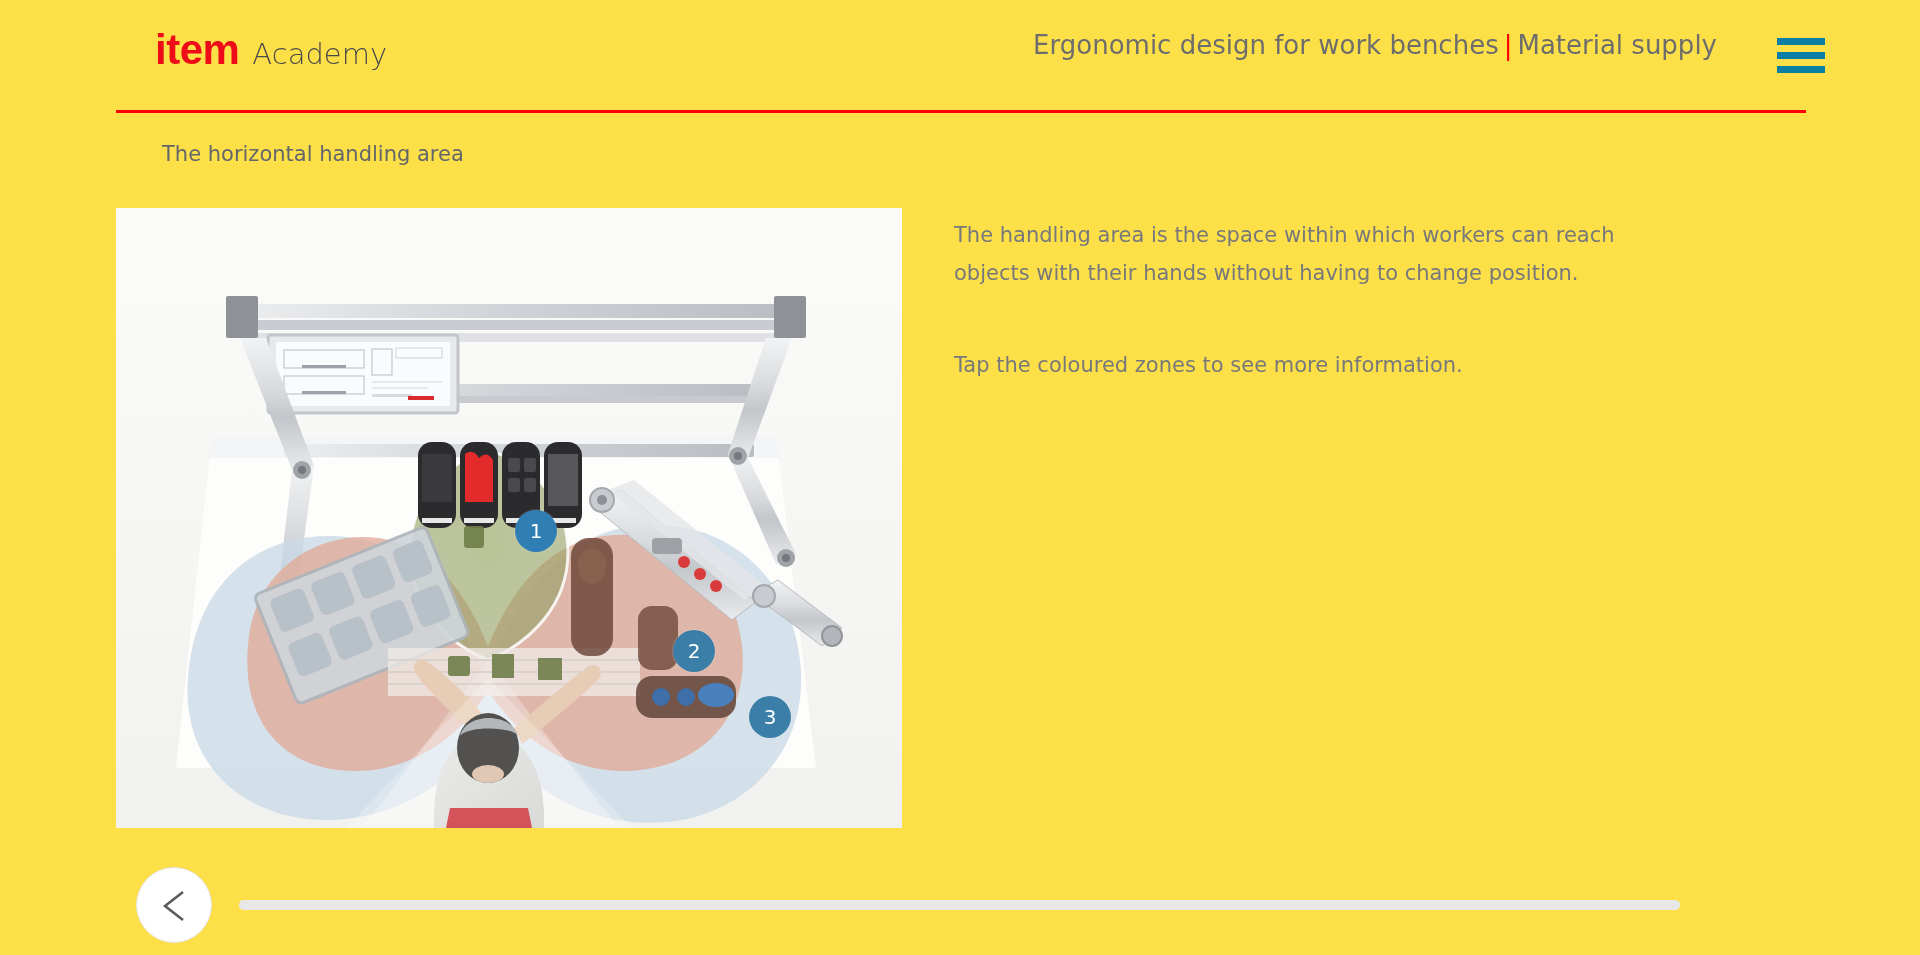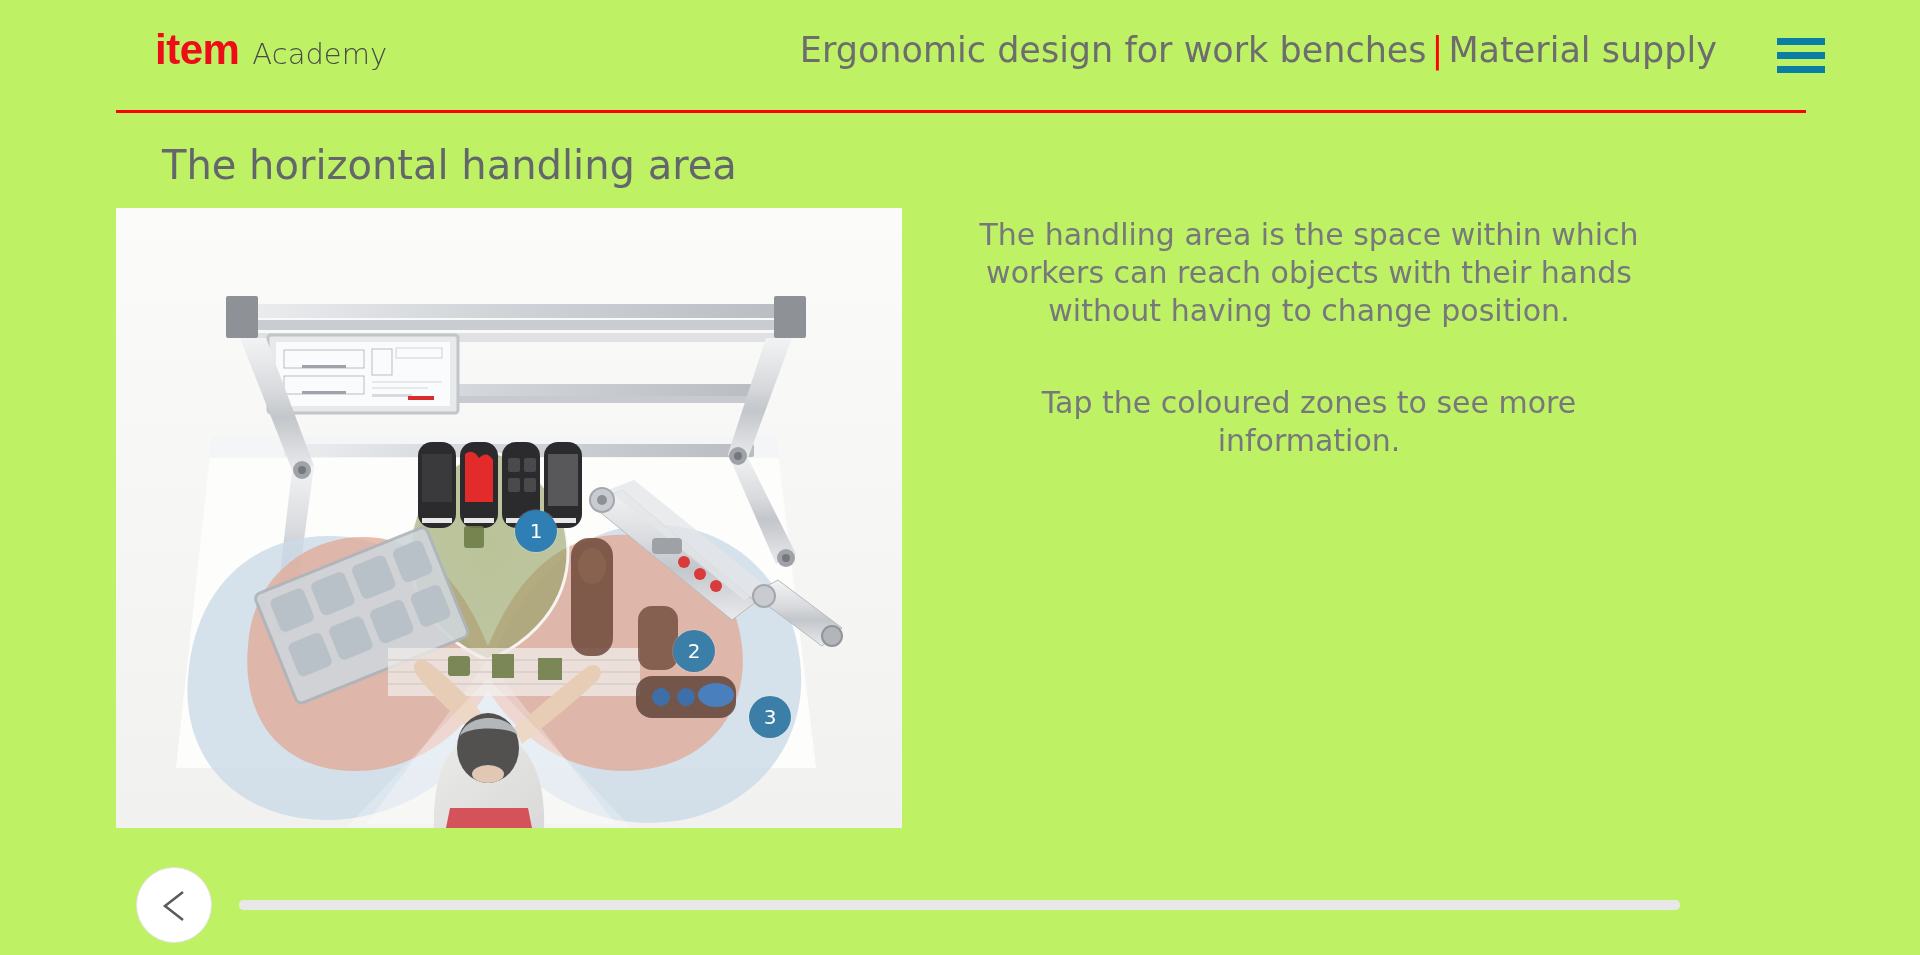--- a/index.html
+++ b/index.html
@@ -9,22 +9,21 @@
     height: 955px;
     background: #ffffff;
     font-family: "Liberation Sans", sans-serif;
     overflow: hidden;
   }
 
   .page {
     position: relative;
     width: 1920px;
     height: 955px;
-    background: #bef264;
-    text-align: center;
+    background: #fde047;
   }
 
   
   .header {
     position: absolute;
     left: 0; top: 0;
     width: 1920px;
     height: 111px;
   }
 
@@ -48,21 +47,21 @@
     font-weight: 300;
     color: #4a4a4a;
     margin-left: 13px;
     font-family: "DejaVu Sans", sans-serif;
   }
 
   .header-title {
     position: absolute;
     right: 203px;
     top: 30px;
-    font-size: 35px;
+    font-size: 26px;
     color: #6d6d6d;
     font-weight: 400;
     white-space: nowrap;
     font-family: "DejaVu Sans", sans-serif;
   }
   .header-title .sep {
     color: #ff0000;
     margin: 0 5px;
   }
 
@@ -90,21 +89,21 @@
     width: 1690px;
     height: 3px;
     background: #ff0000;
   }
 
   
   .page-title {
     position: absolute;
     left: 162px;
     top: 142px;
-    font-size: 40px;
+    font-size: 21px;
     color: #63666a;
     font-weight: 400;
     font-family: "DejaVu Sans", sans-serif;
   }
 
   
   .content {
     position: absolute;
     left: 116px;
     top: 208px;
@@ -142,21 +141,21 @@
   .marker-2 { left: 557px; top: 422px; }
   .marker-3 { left: 633px; top: 488px; }
 
   .text-col {
     position: absolute;
     left: 838px;
     top: 8px;
     width: 710px;
   }
   .text-col p {
-    font-size: 30px;
+    font-size: 21px;
     line-height: 38px;
     color: #77787b;
     font-weight: 400;
     font-family: "DejaVu Sans", sans-serif;
   }
   .text-col p.second { margin-top: 54px; }
 
   
   .footer {
     position: absolute;

